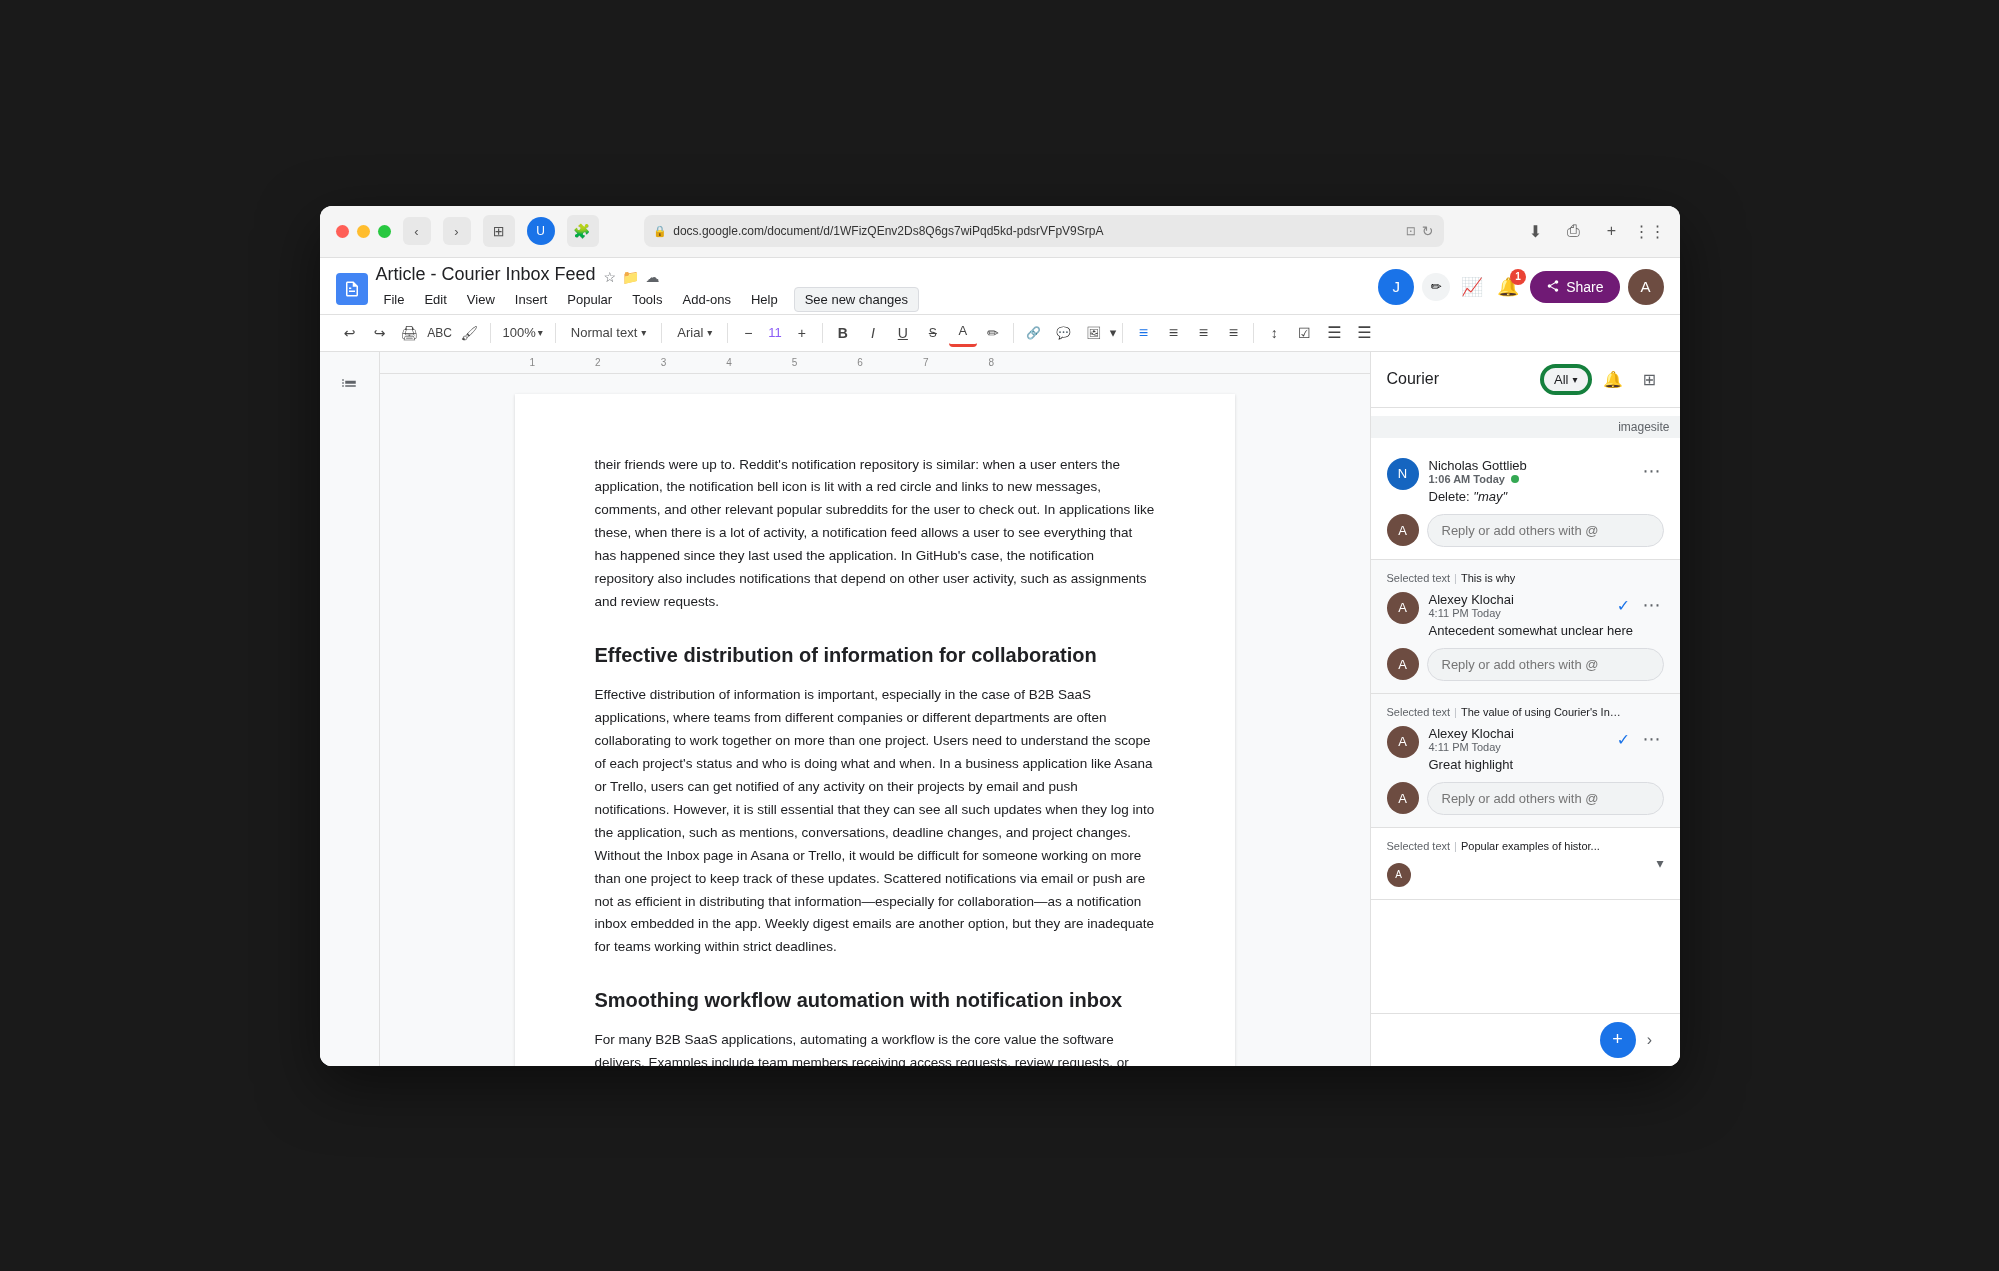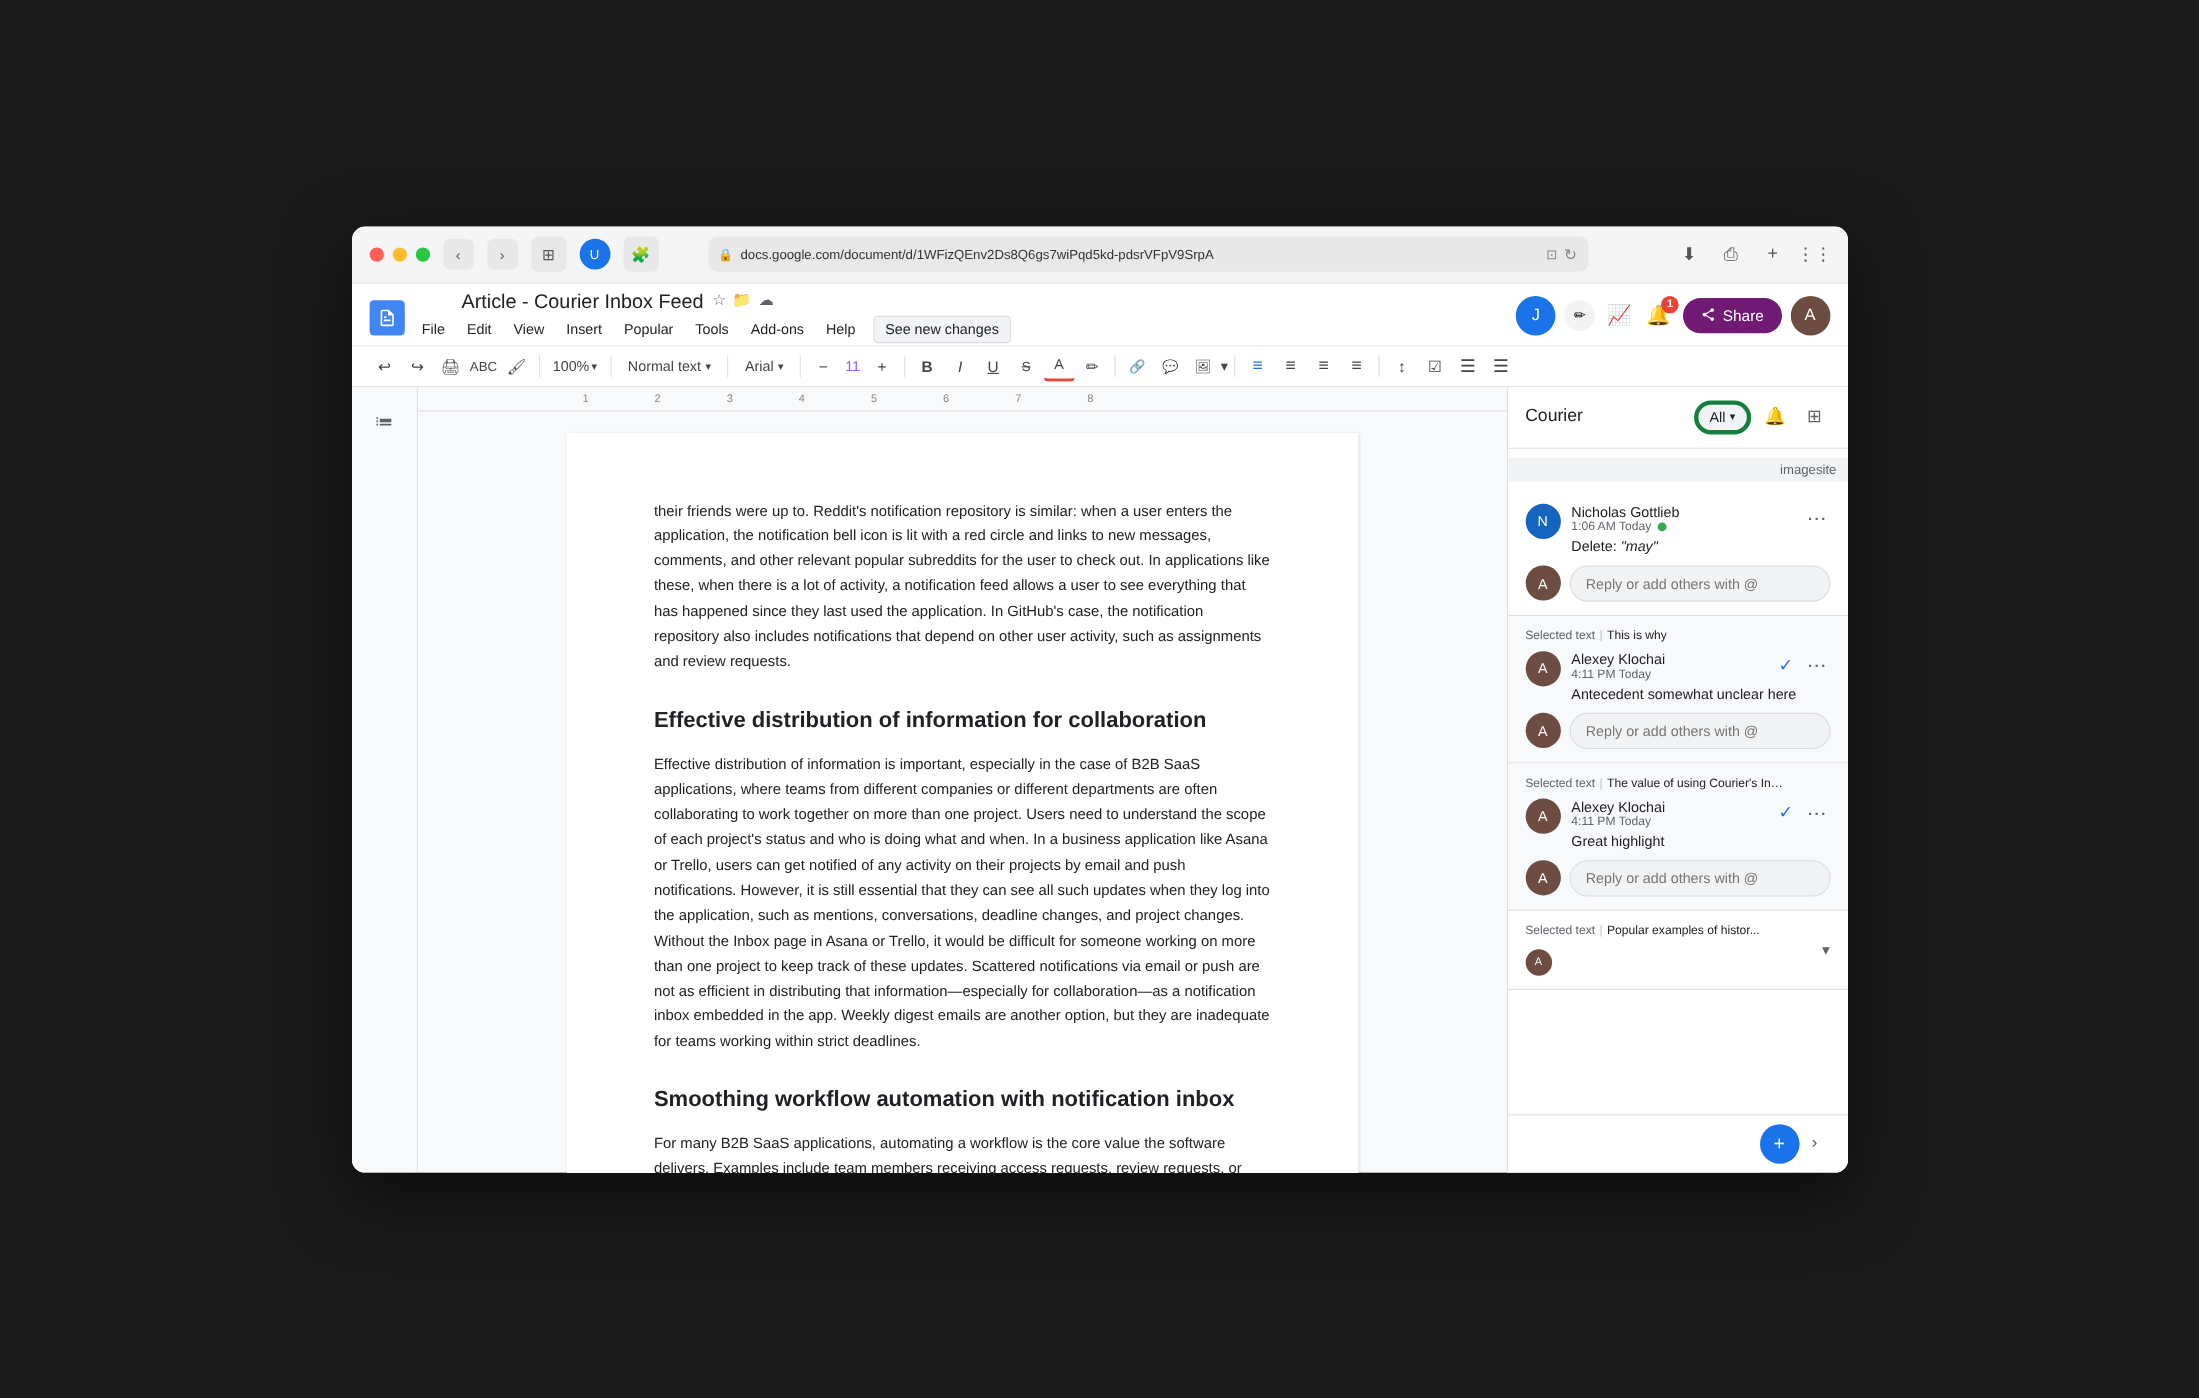--- a/index.html
+++ b/index.html
@@ -137,23 +137,22 @@
       font-size: 16px;
       flex-shrink: 0;
     }
     .doc-title-section {
       display: flex;
       flex-direction: column;
       flex: 1;
     }
     .doc-title-row {
       display: flex;
-      align-items: flex-start;
+      align-items: flex-end;
       gap: 8px;
-      margin-left: 44px;
     }
     .doc-title {
       font-size: 18px;
       font-weight: 400;
       color: #202124;
     }
     .doc-title-icons {
       display: flex;
       gap: 6px;
       align-items: center;
@@ -499,20 +498,21 @@
       color: #202124;
     }
     .comment-time {
       font-size: 11px;
       color: #5f6368;
     }
     .comment-time-row {
       display: flex;
       align-items: center;
       gap: 6px;
+      font-weight: bold;
     }
     .online-dot {
       width: 8px;
       height: 8px;
       background: #34a853;
       border-radius: 50%;
       display: inline-block;
     }
     .comment-text {
       font-size: 13px;

